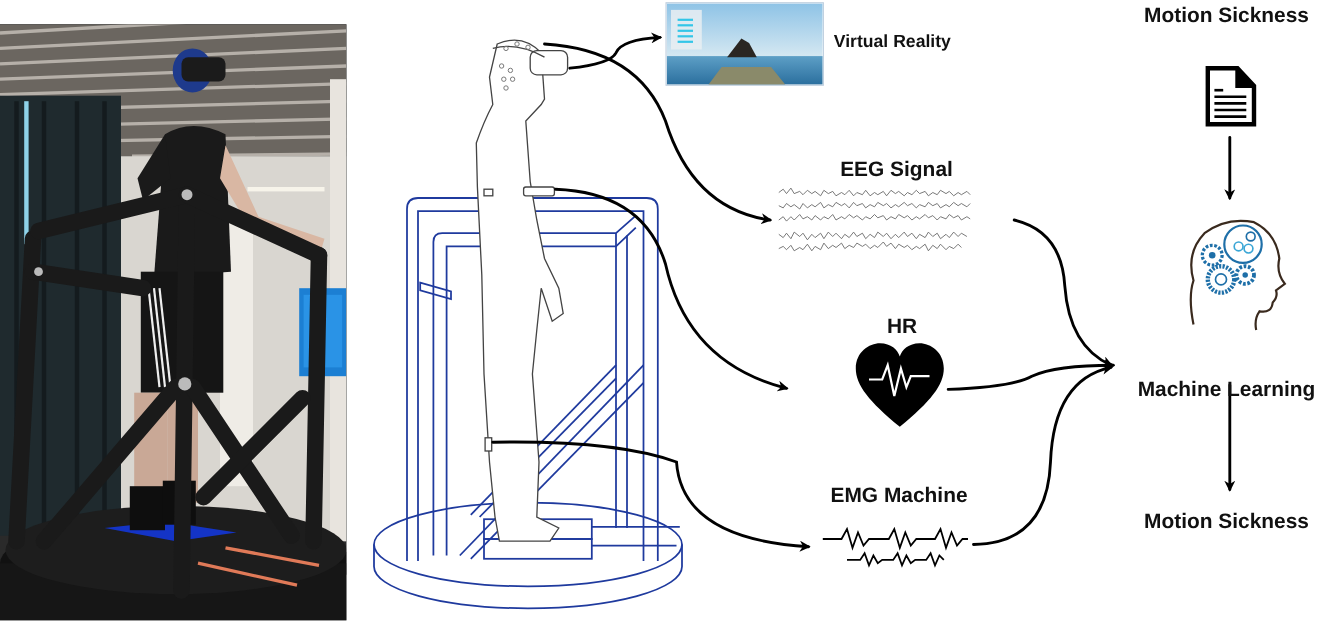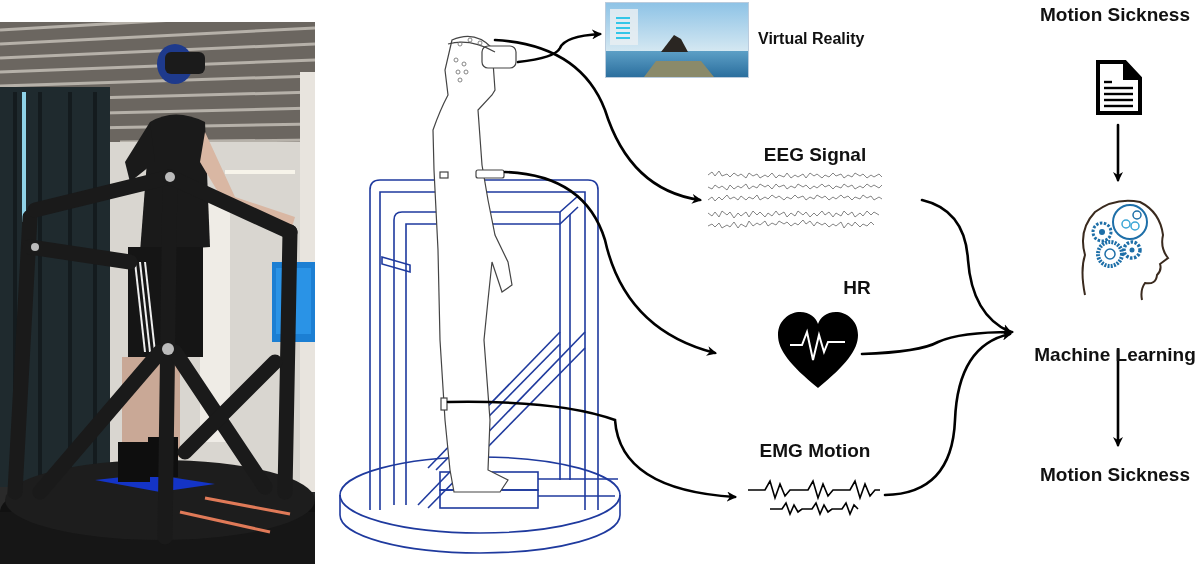--- a/index.html
+++ b/index.html
@@ -216,22 +216,22 @@
         <rect x="10" y="19" width="14" height="2"></rect>
         <rect x="10" y="24" width="14" height="2"></rect>
         <rect x="10" y="29" width="14" height="2"></rect>
         <rect x="10" y="34" width="14" height="2"></rect>
       </g>
   </svg>
 </div>
 
 <div class="label" style="left:758px; top:30px; font-size:16px;">Virtual Reality</div>
 <div class="label" style="left:760px; top:132px; width:110px;margin-top:12px;">EEG Signal</div>
-<div class="label" style="left:800px; top:277px; width:40px;margin-left:37px;">HR</div>
-<div class="label" style="left:755px; top:440px; width:120px;">EMG Motion</div>
+<div class="label" style="left:800px; top:287px; width:40px;">HR</div>
+<div class="label" style="left:755px; top:440px; width:120px;">EMG Machine</div>
 
 <div class="label" style="left:1030px; top:4px; width:170px;">
   <div>Motion Sickness</div>
 </div>
 
 <div class="label" style="left:1030px; top:320px; width:170px;margin-top:24px;">Machine Learning</div>
 
 <div class="label" style="left:1030px; top:464px; width:170px;">
   <div>Motion Sickness</div>
 </div>

